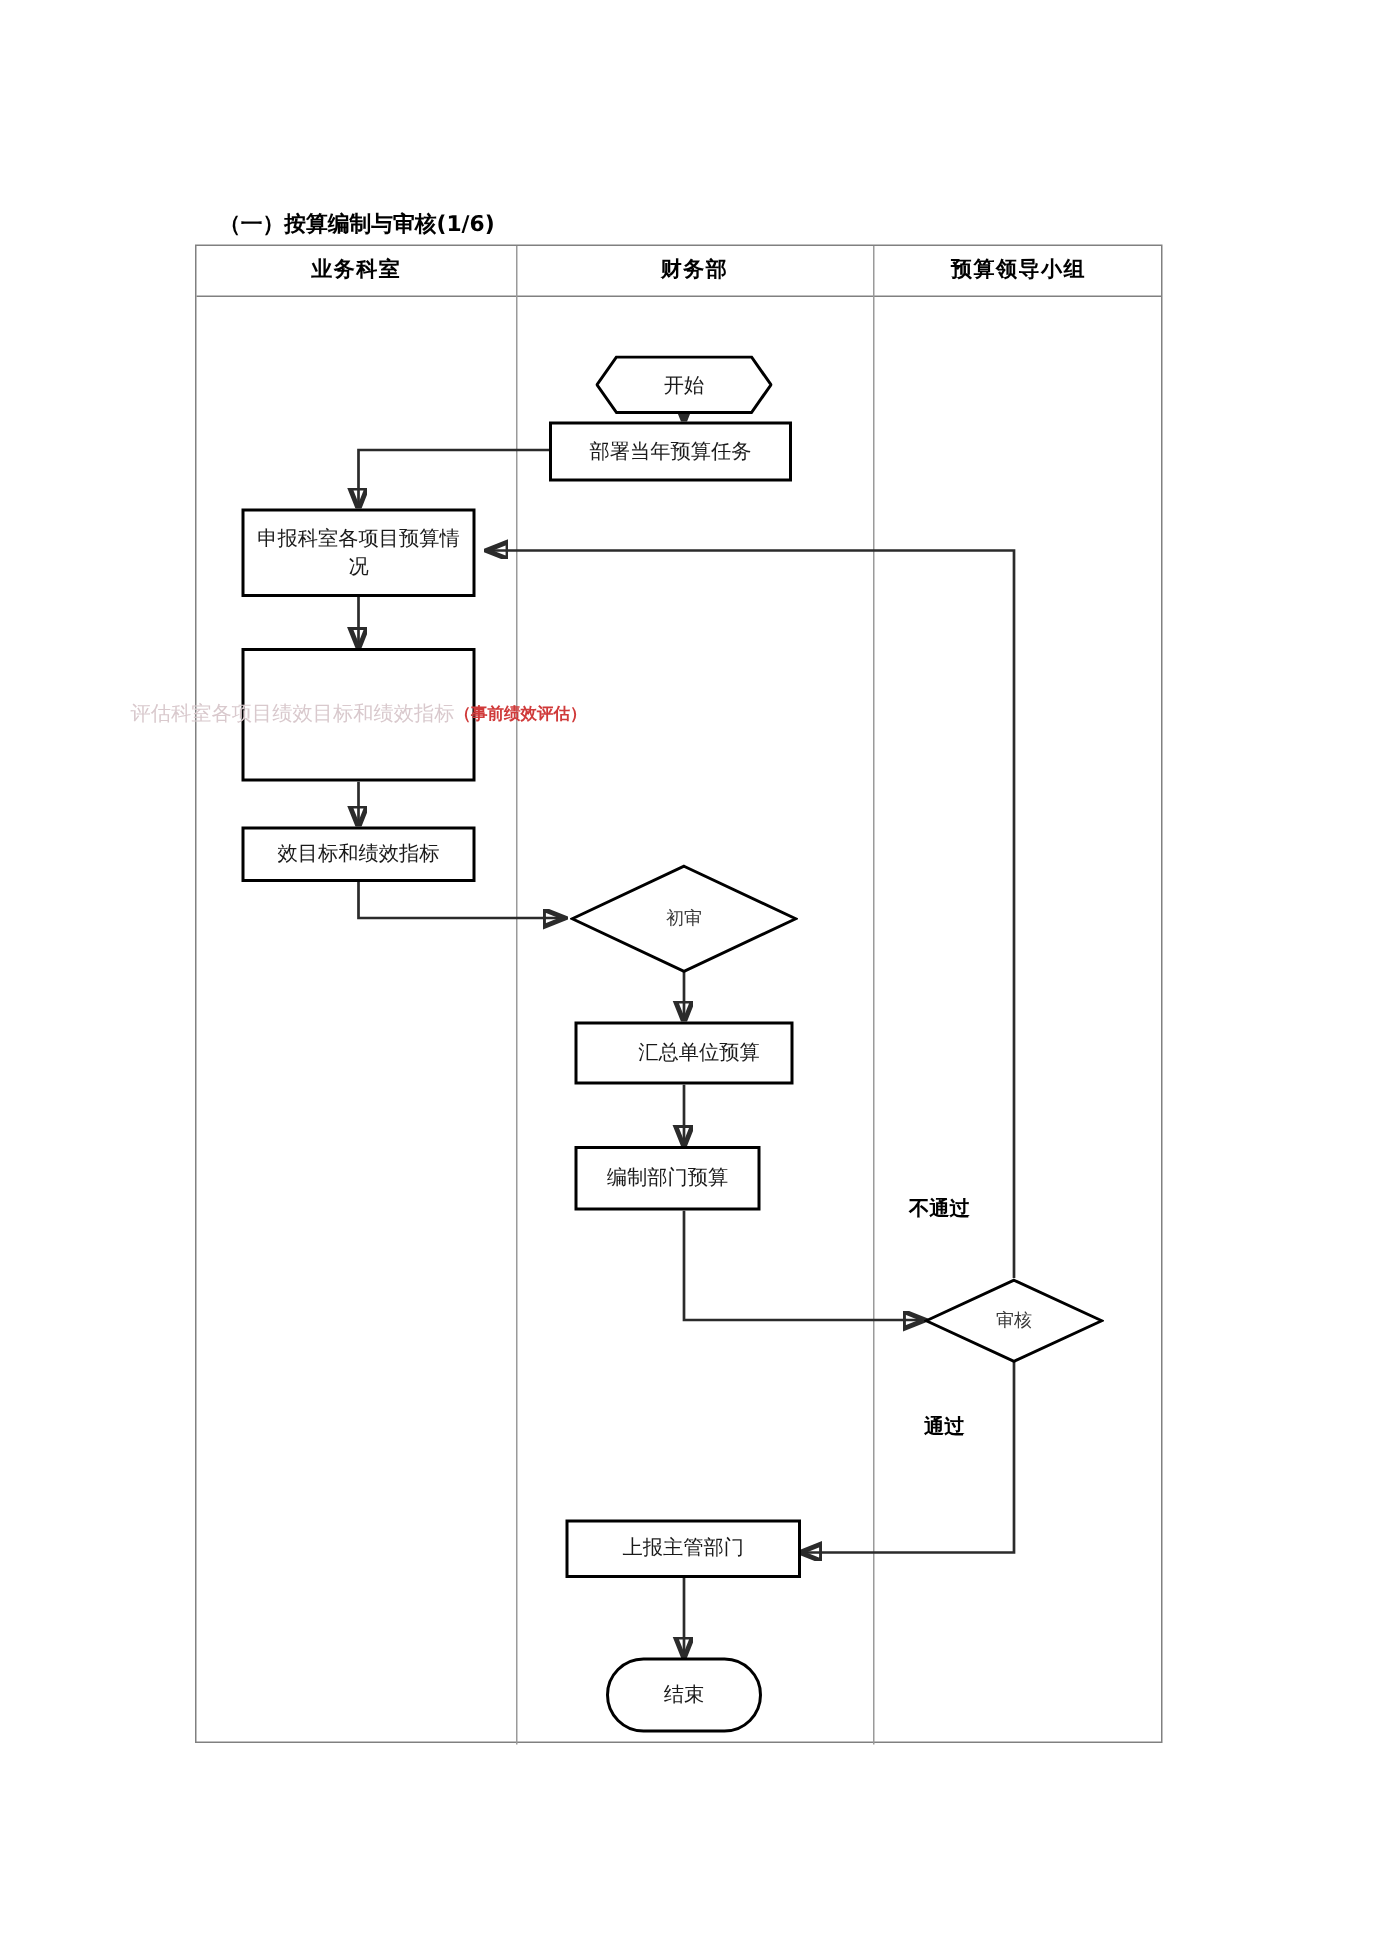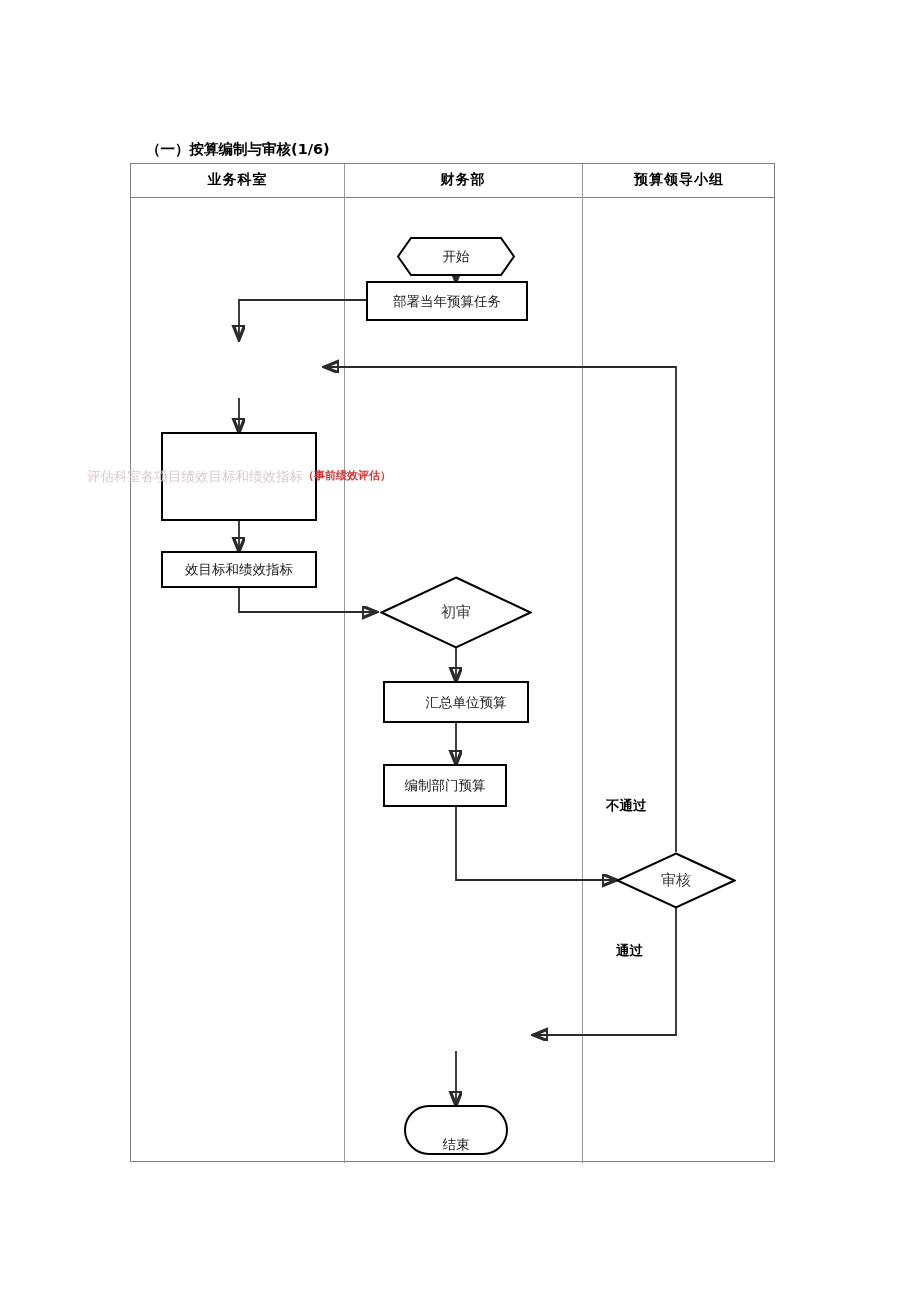--- a/index.html
+++ b/index.html
@@ -95,21 +95,20 @@
     color: #1a1a1a;
     background: #ffffff;
     z-index: 5;
   }
   .node.rect {
     border: 2px solid #000000;
   }
   .node.terminator {
     border: 2px solid #000000;
     border-radius: 26px;
-    align-items: flex-end;
   }
   .node.faded {
     border: 2px solid #000000;
     flex-direction: row;
     justify-content: center;
   }
   .faded-line {
     color: #d9c9cd;
     font-size: 13.5px;
     line-height: 1.3;
@@ -147,21 +146,21 @@
     z-index: 5;
   }
   .dia-wrap svg { display: block; }
   .dia-label {
     position: absolute;
     left: 0; top: 0;
     width: 100%; height: 100%;
     display: flex;
     align-items: center;
     justify-content: center;
-    font-size: 15px;
+    font-size: 12px;
     color: #3a3a3a;
   }
 
   
   .conn-layer {
     position: absolute;
     left: 0; top: 0;
     width: 920px;
     height: 1301px;
     pointer-events: none;
@@ -235,20 +234,23 @@
     <svg width="118" height="39" viewBox="0 0 118 39">
       <polygon points="14,1 104,1 117,19.5 104,38 14,38 1,19.5" fill="#ffffff" stroke="#000000" stroke-width="2"></polygon>
     </svg>
     <div class="hex-label">开始</div>
   </div>
 
   <div class="node rect" style="left:366px; top:281px; width:162px; height:40px;">
     <span>部署当年预算任务</span>
   </div>
 
+  <div class="node rect" style="left:161px; top:339px; width:156px; height:59px;">
+    <span style="padding:0 6px;">申报科室各项目预算情况</span>
+  </div>
 
   <div class="node faded" style="left:161px; top:432px; width:156px; height:89px;">
     <span class="faded-line">评估科室各项目绩</span>
     <span class="faded-line">效目标和绩效指标</span>
     <span class="faded-red">（事前绩效评估）</span>
   </div>
 
   <div class="node rect" style="left:161px; top:551px; width:156px; height:37px;">
     <span>效目标和绩效指标</span>
   </div>
@@ -272,18 +274,21 @@
     <svg width="120" height="57" viewBox="0 0 120 57">
       <polygon points="60,1.5 118.5,28.5 60,55.5 1.5,28.5" fill="#ffffff" stroke="#000000" stroke-width="2"></polygon>
     </svg>
     <div class="dia-label">审核</div>
   </div>
 
   <div class="branch-label" style="left:606px; top:797px;">不通过</div>
 
   <div class="branch-label" style="left:616px; top:942px;">通过</div>
 
+  <div class="node rect" style="left:377px; top:1013px; width:157px; height:39px;">
+    <span>上报主管部门</span>
+  </div>
 
   <div class="node terminator" style="left:404px; top:1105px; width:104px; height:50px;">
     <span>结束</span>
   </div>
 
 </div>
 
 </body></html>

